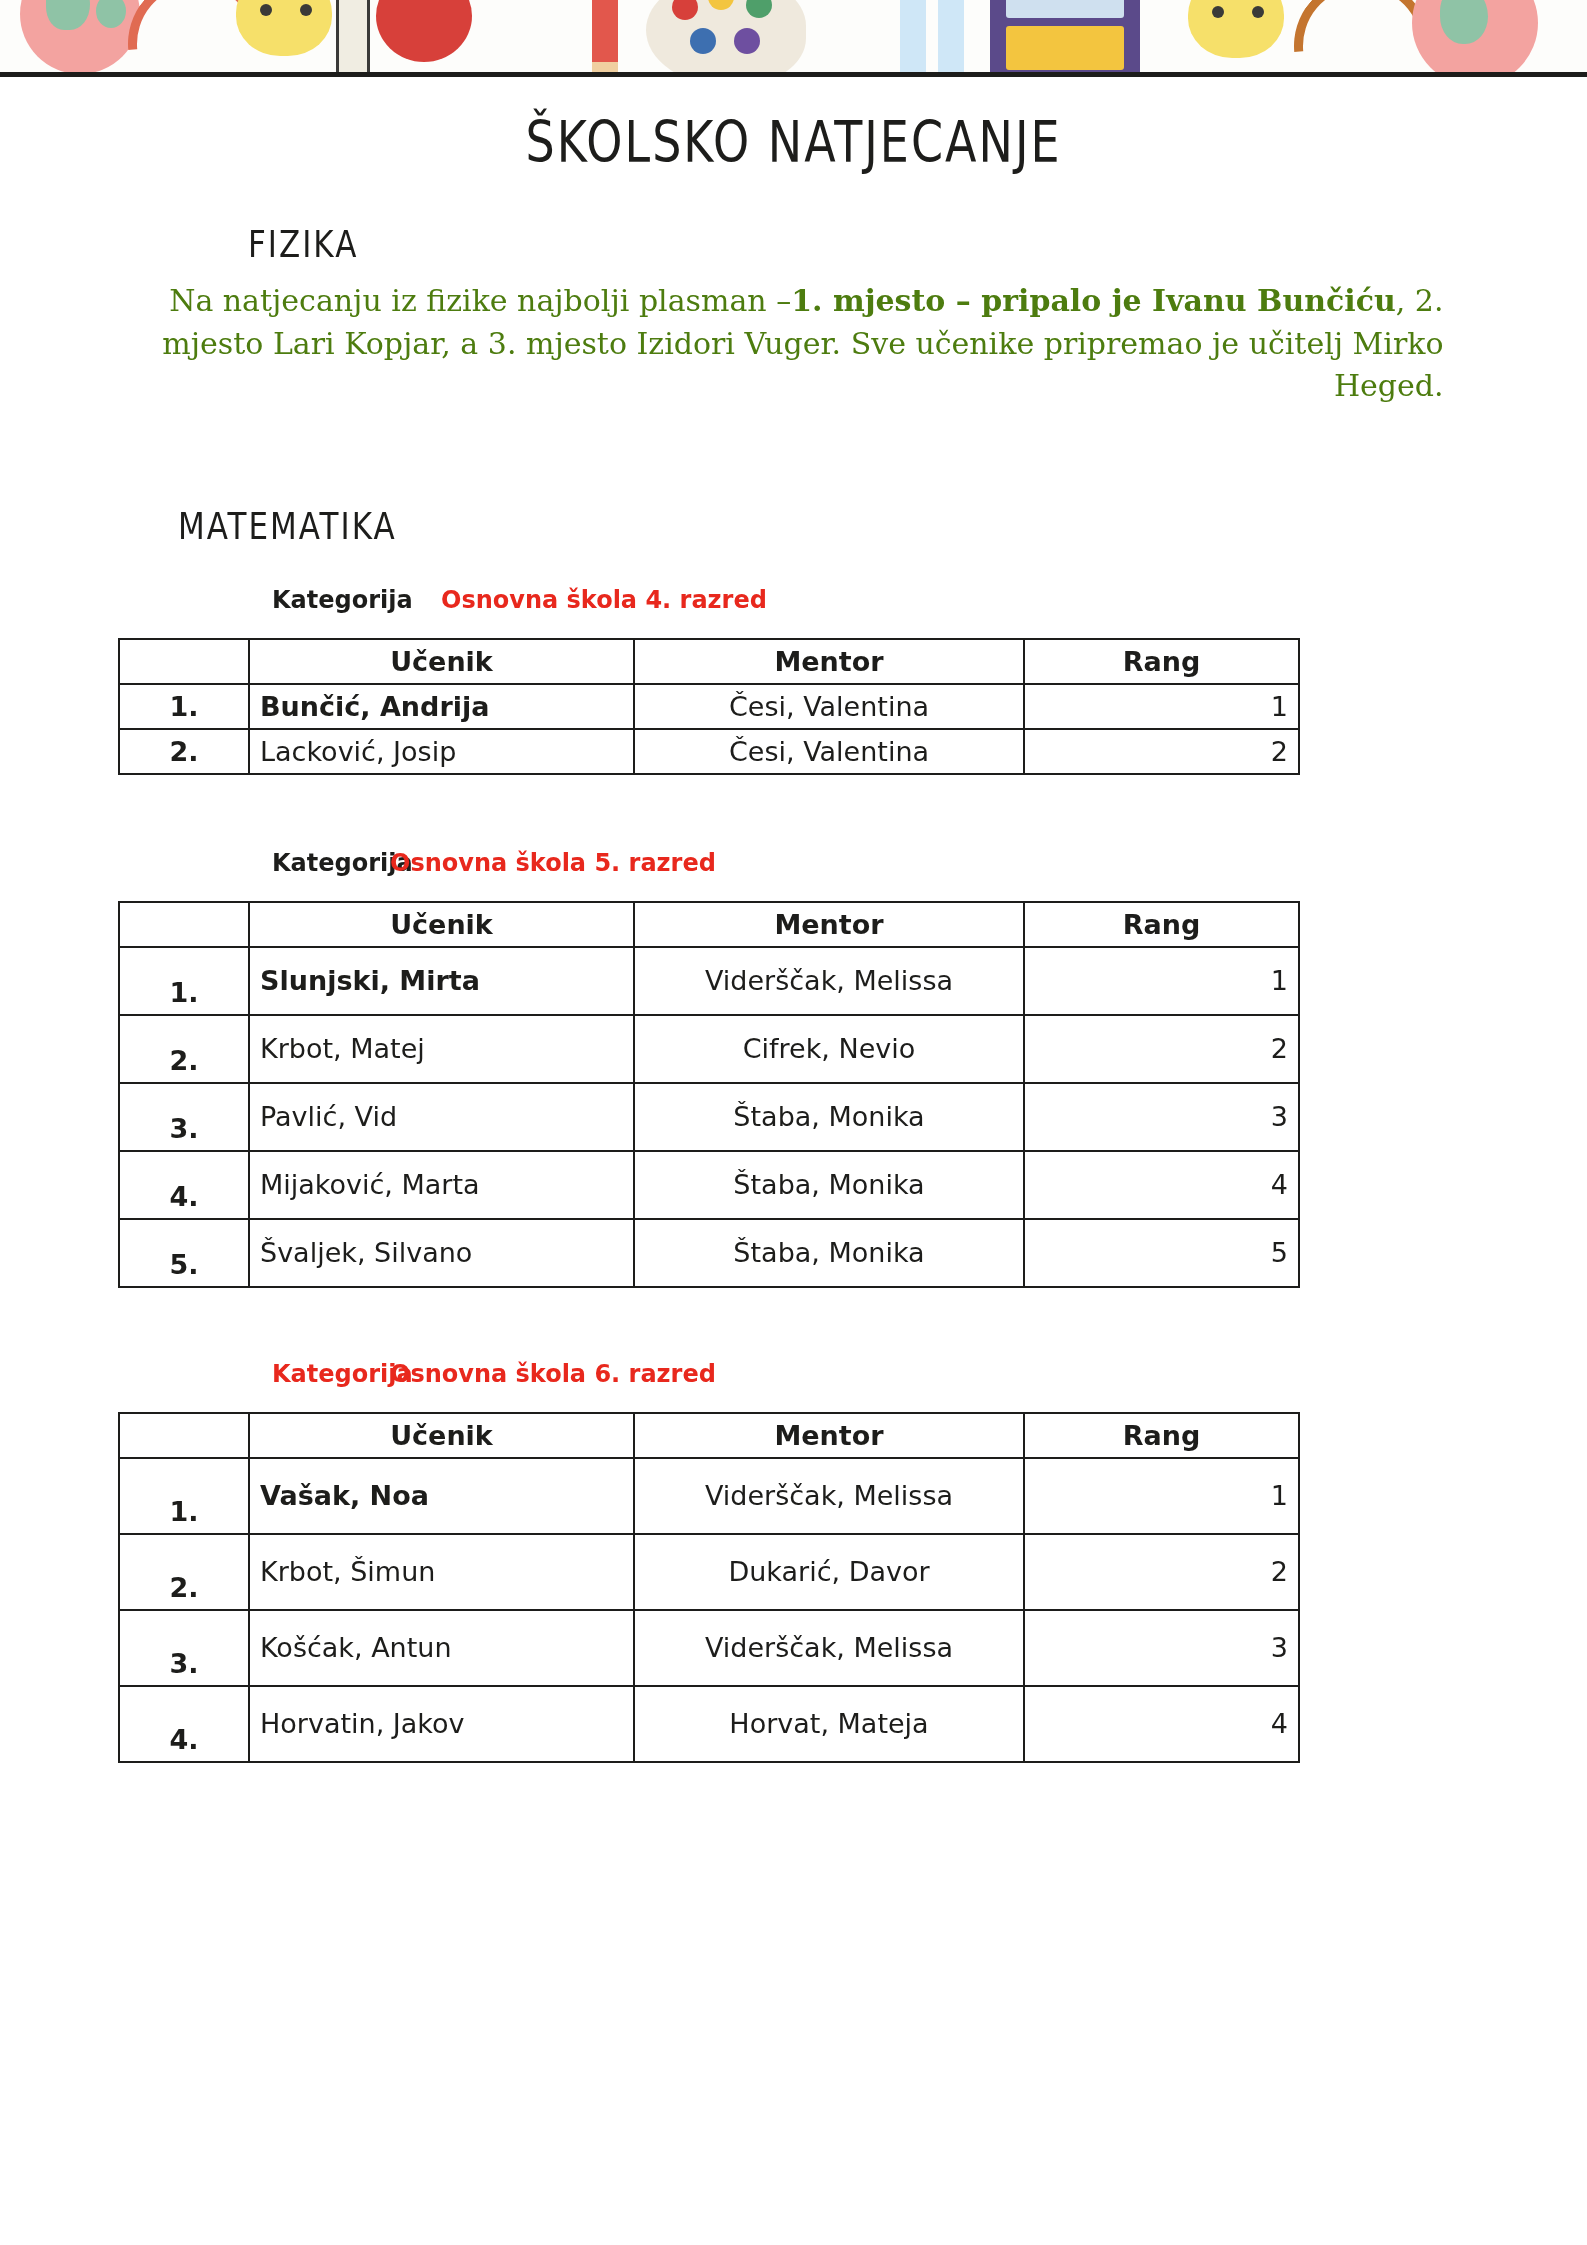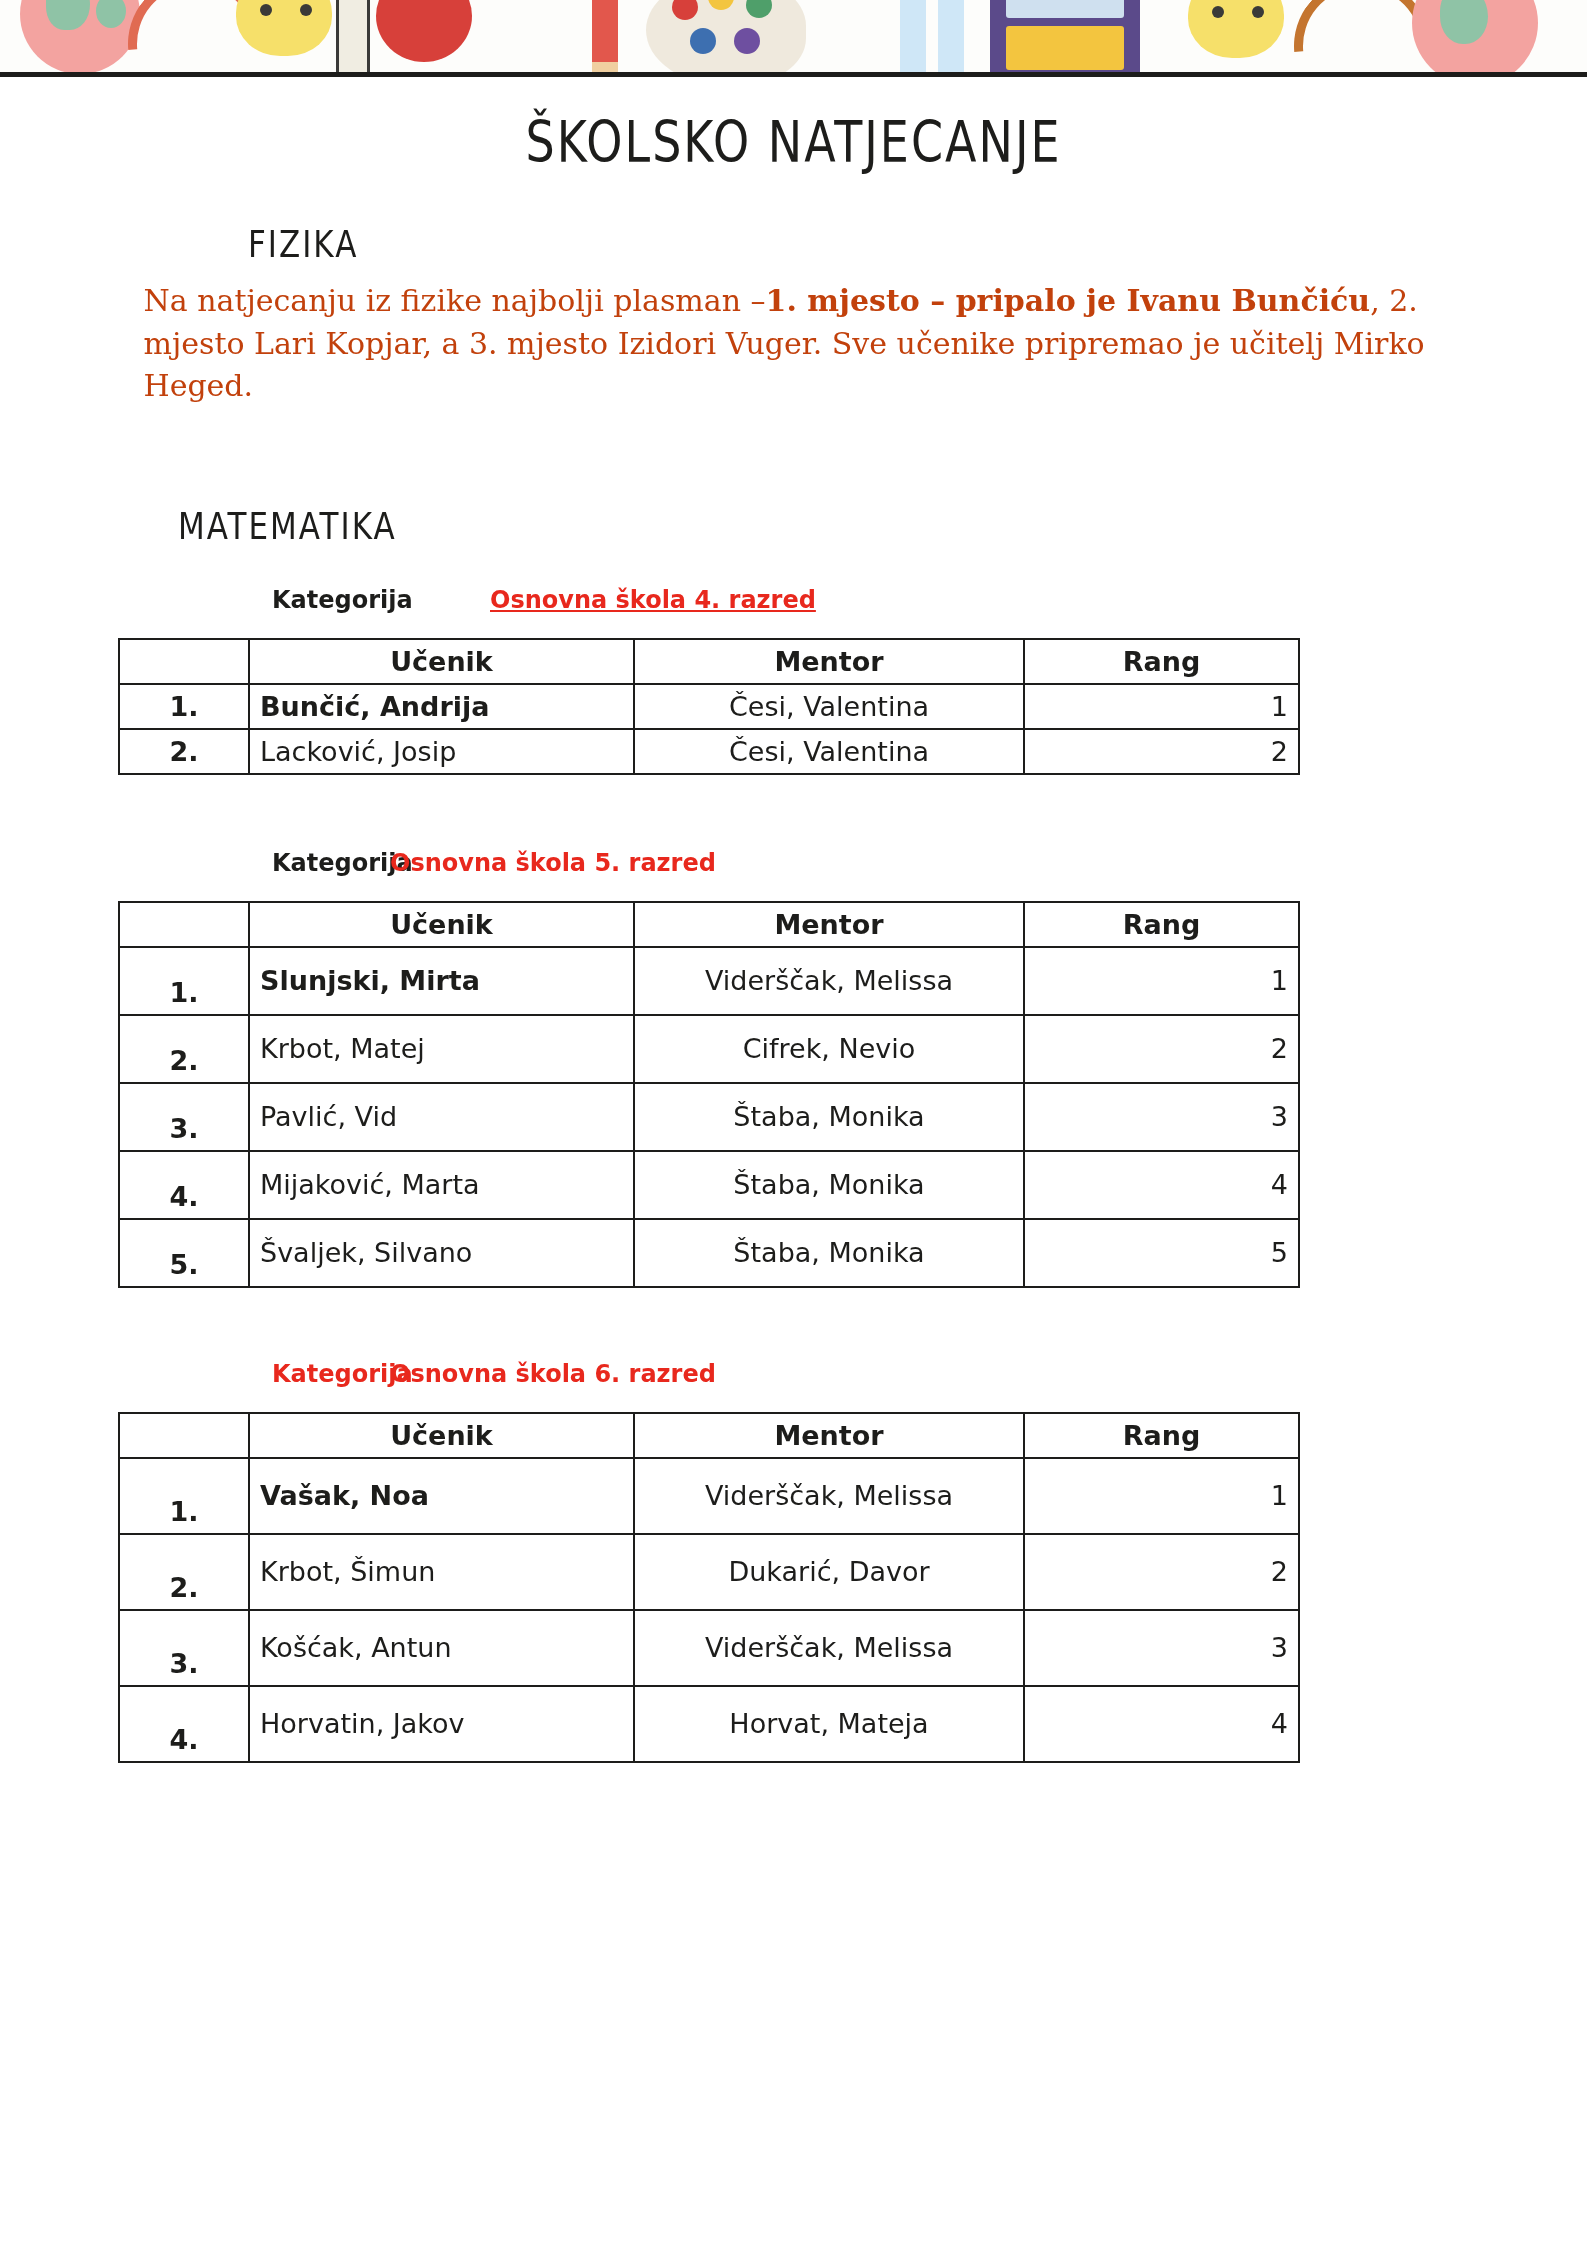--- a/index.html
+++ b/index.html
@@ -70,22 +70,22 @@
     transform-origin: left top;
   }
 
   .fizika-heading { margin: 58px 0 0 248px; }
   .mate-heading { margin: 96px 0 0 178px; }
 
   .fizika-text {
     font-family: "DejaVu Serif", serif;
     font-size: 30px;
     line-height: 1.42;
-    color: #c2410c;
-    text-align: left;
+    color: #4d7c0f;
+    text-align: right;
     margin: 22px auto 0 auto;
     width: 1300px;
   }
   .fizika-text b { font-weight: 700; }
 
   
   .cat-row {
     display: flex;
     align-items: center;
     font-family: "DejaVu Sans", sans-serif;
@@ -98,21 +98,21 @@
     padding-left: 272px;
     box-sizing: border-box;
     color: #1d1d1b;
     font-weight: 600;
   }
   .cat-label.red { color: #e8281d; }
   .cat-value {
     color: #e8281d;
     font-weight: 700;
   }
-  .cat-row.c1 .cat-value { padding-left: 100px; text-decoration: underline; }
+  .cat-row.c1 .cat-value { padding-left: 51px; }
   .cat-row.c2 .cat-value { padding-left: -0px; }
 
   
   table.result {
     border-collapse: collapse;
     margin: 24px 0 0 118px;
     width: 1180px;
     table-layout: fixed;
     font-family: "DejaVu Sans", sans-serif;
   }

